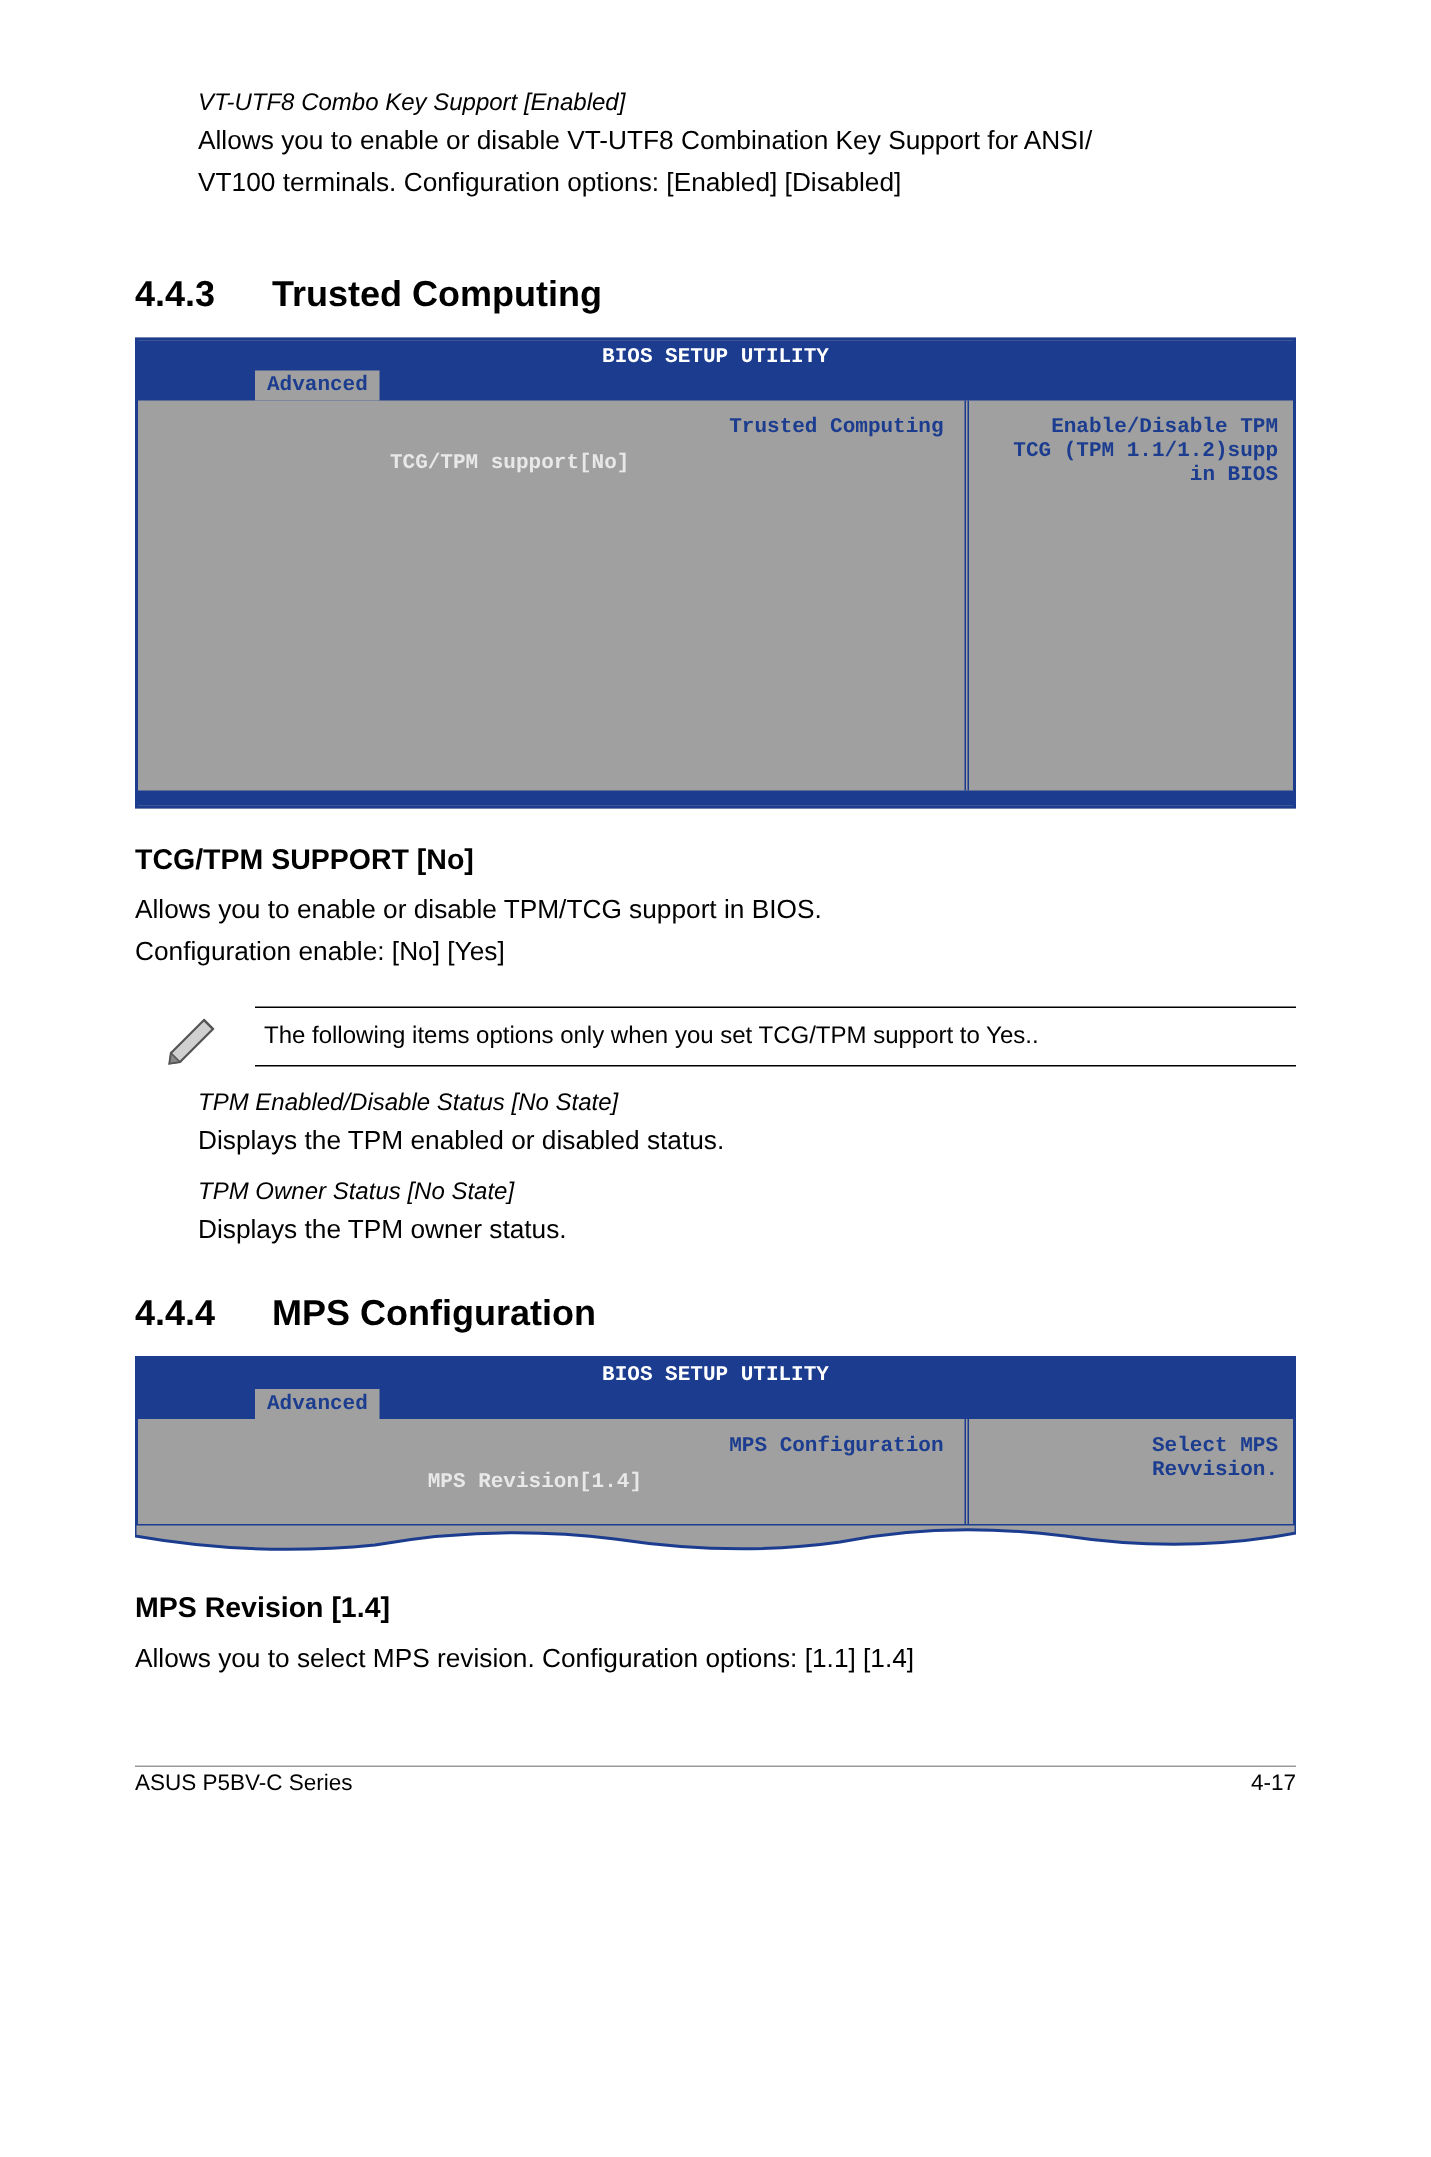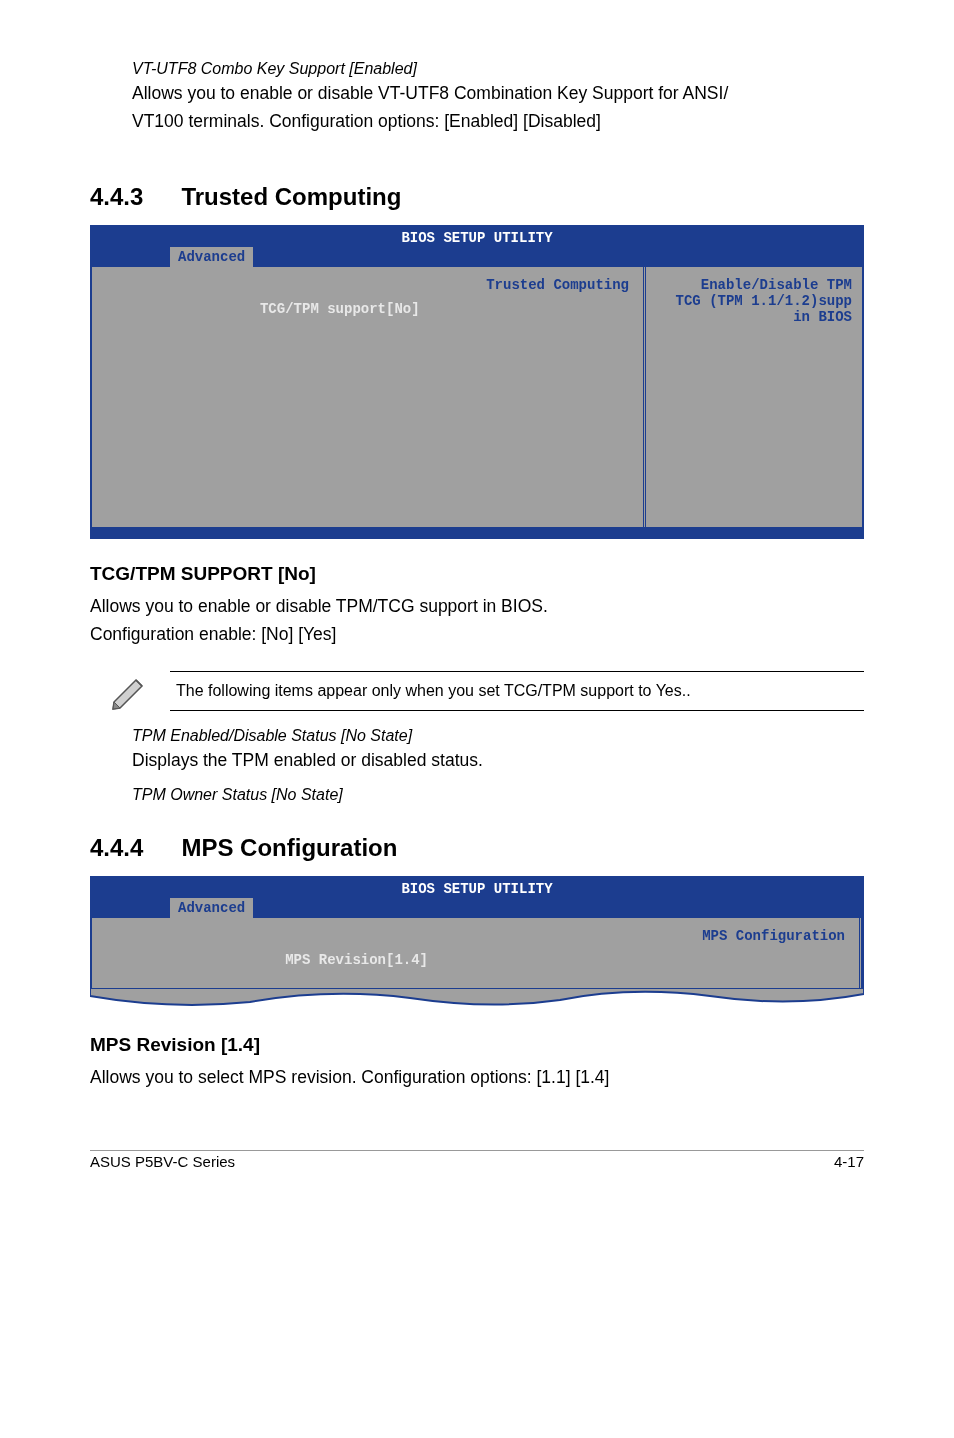--- a/index.html
+++ b/index.html
@@ -181,50 +181,55 @@
 <div class="subsection-title">TCG/TPM SUPPORT [No]</div>
 <div class="body-text">Allows you to enable or disable TPM/TCG support in BIOS.</div>
 <div class="body-text">Configuration enable: [No] [Yes]</div>
 
 <div class="note-block">
   <svg class="note-icon" viewBox="0 0 44 38">
     <path d="M6 30 L28 8 L34 14 L12 36 L5 37 Z" fill="#d0d0d0" stroke="#555" stroke-width="1.5"></path>
     <path d="M6 30 L12 36 L5 37 Z" fill="#888" stroke="#555" stroke-width="1"></path>
     <path d="M28 8 L34 14" stroke="#555" stroke-width="1.5"></path>
   </svg>
-  <div class="note-lines">The following items appear only when you set TCG/TPM support to Yes..</div>
+  <div class="note-lines">The following items options only when you set TCG/TPM support to Yes..</div>
 </div>
 
 <div class="indent-block">
   <div class="underline-italic">TPM Enabled/Disable Status [No State]</div>
   <div class="body-text">Displays the TPM enabled or disabled status.</div>
 </div>
 
 <div class="indent-block">
   <div class="underline-italic">TPM Owner Status [No State]</div>
+  <div class="body-text">Displays the TPM owner status.</div>
 </div>
 
 <div class="section-number-title" style="margin-top:30px;">
   <span class="section-number">4.4.4</span>
   <span class="section-title">MPS Configuration</span>
 </div>
 
 <div class="bios-panel" style="border-bottom:none;">
   <div class="bios-header">
     <span class="bios-header-title">BIOS SETUP UTILITY</span>
     <span class="bios-tab">Advanced</span>
   </div>
   <div class="bios-body">
     <div class="bios-left" style="min-height:70px;">
       <div class="bios-section-title">MPS Configuration</div>
       <div class="bios-row">
         <span class="bios-key">MPS Revision</span>
         <span class="bios-val">[1.4]</span>
       </div>
     </div>
+    <div class="bios-right">
+      <div>Select MPS</div>
+      <div>Revvision.</div>
+    </div>
   </div>
 </div>
 
 <svg width="100%" height="22" viewBox="0 0 774 22" preserveAspectRatio="none" style="display:block;">
   <path d="M0 0 L774 0 L774 6 Q700 20 620 8 Q540 -2 470 12 Q400 22 320 10 Q240 0 160 14 Q80 22 0 8 Z" fill="#a0a0a0" stroke="#1c3d8f" stroke-width="2"></path>
 </svg>
 
 <div class="subsection-title">MPS Revision [1.4]</div>
 <div class="body-text">Allows you to select MPS revision. Configuration options: [1.1] [1.4]</div>
 

